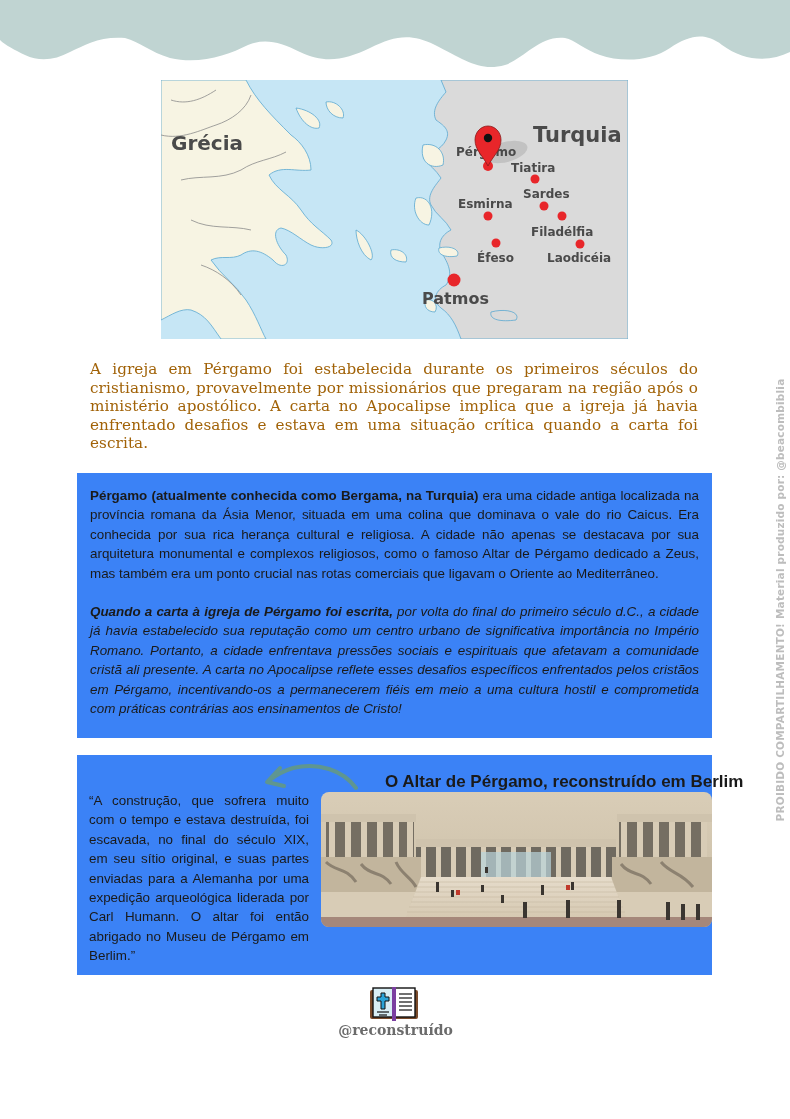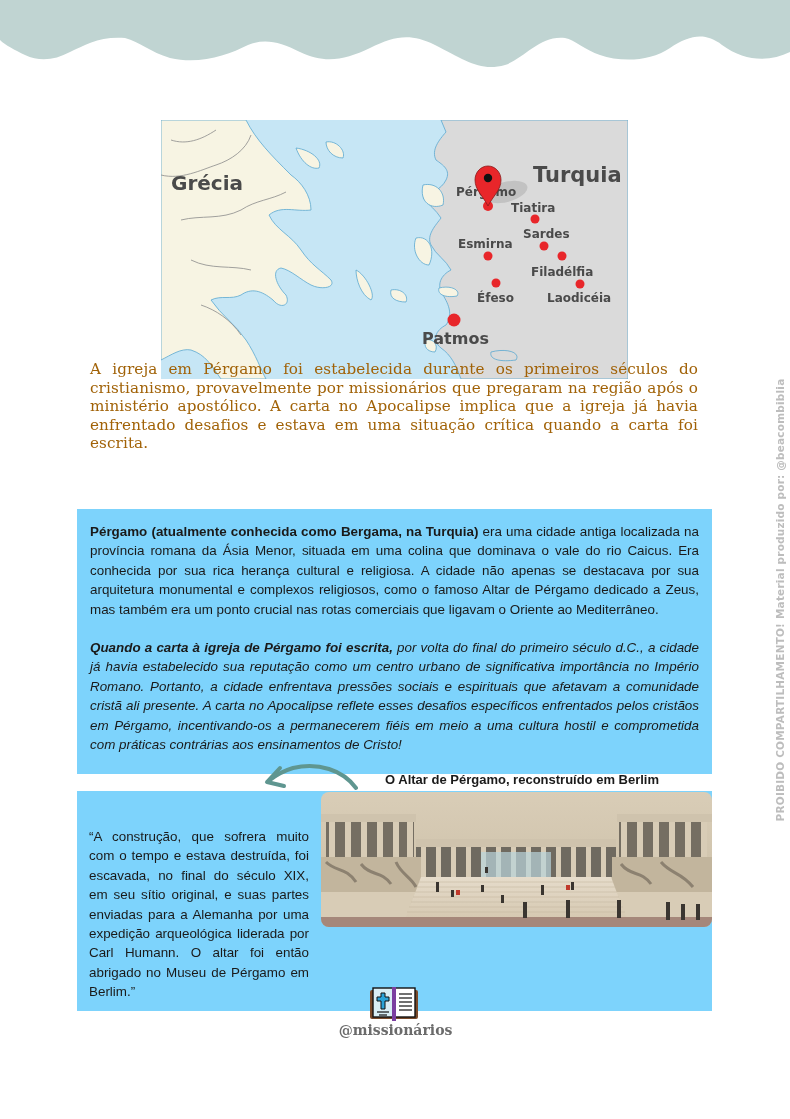--- a/index.html
+++ b/index.html
@@ -1,39 +1,39 @@
 <!DOCTYPE html>
 <html><head>
 <meta charset="utf-8">
 <style>
   * { box-sizing: border-box; margin: 0; padding: 0; }
   html, body { width: 790px; height: 1119px; background: #ffffff; overflow: hidden; }
   body { position: relative; font-family: "Liberation Sans", sans-serif; color: #1a1a1a; }
 
   .wave { position: absolute; left: 0; top: 0; width: 790px; height: 70px; }
 
-  .map { position: absolute; left: 161px; top: 80px; width: 467px; height: 259px; overflow: hidden; background: #c6e6f5; margin-top: 40px; }
+  .map { position: absolute; left: 161px; top: 80px; width: 467px; height: 259px; overflow: hidden; background: #c6e6f5; }
   .map svg { display: block; }
   .map-label { font-family: "DejaVu Sans", sans-serif; font-weight: bold; fill: #4a4a4a; }
 
   .intro { position: absolute; left: 90px; top: 360px; width: 608px; font-family: "DejaVu Serif", serif; font-size: 15.2px; line-height: 18.6px; text-align: justify; color: #a16207; letter-spacing: 0.1px; }
 
   .side-note { position: absolute; left: 770px; top: 340px; width: 20px; height: 520px; }
   .side-note span { position: absolute; left: 50%; top: 50%; transform: translate(-50%,-50%) rotate(-90deg); white-space: nowrap; font-family: "DejaVu Sans", sans-serif; font-size: 10.5px; font-weight: bold; color: #bdbdbd; letter-spacing: 0.2px; }
 
-  .box { position: absolute; background: #7dd3fc; margin-top: 36px; }
+  .box { position: absolute; background: #3b82f6; }
   .box1 { left: 77px; top: 473px; width: 635px; height: 265px; padding: 13px 13px 0 13px; }
   .box1 p { font-size: 13.4px; line-height: 19.4px; text-align: justify; color: #1a1a1a; }
   .box1 p + p { margin-top: 19px; font-style: italic; }
   .box1 b { font-weight: bold; }
 
   .box2 { left: 77px; top: 755px; width: 635px; height: 220px; }
   .arrow { position: absolute; left: 258px; top: 760px; width: 105px; height: 36px; }
-  .caption { position: absolute; left: 385px; top: 772px; font-size: 13px; font-weight: bold; color: #1a1a1a; white-space: nowrap; }
-  .quote { position: absolute; left: 89px; top: 791px; width: 220px; font-size: 13.4px; line-height: 19.4px; text-align: justify; color: #1a1a1a; margin-top: 36px; }
+  .caption { position: absolute; left: 385px; top: 772px; font-size: 17px; font-weight: bold; color: #1a1a1a; white-space: nowrap; }
+  .quote { position: absolute; left: 89px; top: 791px; width: 220px; font-size: 13.4px; line-height: 19.4px; text-align: justify; color: #1a1a1a; }
   .photo { position: absolute; left: 321px; top: 792px; width: 391px; height: 135px; border-radius: 8px; overflow: hidden; }
 
   .logo { position: absolute; left: 368px; top: 987px; width: 52px; height: 34px; }
   .handle { position: absolute; left: 338px; top: 1022px; width: 115px; text-align: center; font-family: "DejaVu Serif", serif; font-weight: bold; font-size: 14px; color: #6b6b6b; }
 </style>
 </head>
 <body>
 
 <svg class="wave" viewBox="0 0 790 70" preserveAspectRatio="none">
   <path fill="#c0d4d2" d="M0,0 H790 V52 C770,62 745,62 722,45 C705,32 690,35 670,48 C650,62 620,62 600,55 C585,50 575,40 565,38 C540,35 525,58 505,65 C480,72 465,60 435,45 C410,33 395,36 370,48 C345,60 325,64 300,52 C280,42 265,38 248,45 C228,55 200,65 170,58 C150,52 140,42 125,38 C100,36 85,45 70,52 C55,60 40,62 25,55 C15,50 5,45 0,40 Z"></path>
@@ -214,13 +214,13 @@
   <line x1="9" y1="25" x2="21" y2="25" stroke="#111" stroke-width="1.2"></line>
   <line x1="11" y1="28" x2="19" y2="28" stroke="#111" stroke-width="1.2"></line>
   <g stroke="#111" stroke-width="1.2">
     <line x1="31" y1="7" x2="44" y2="7"></line>
       <line x1="31" y1="11" x2="44" y2="11"></line>
       <line x1="31" y1="15" x2="44" y2="15"></line>
     <line x1="31" y1="19" x2="44" y2="19"></line>
       <line x1="31" y1="23" x2="44" y2="23"></line>
   </g>
 </svg>
-<div class="handle">@missionários</div>
+<div class="handle">@reconstruído</div>
 
 </body></html>

